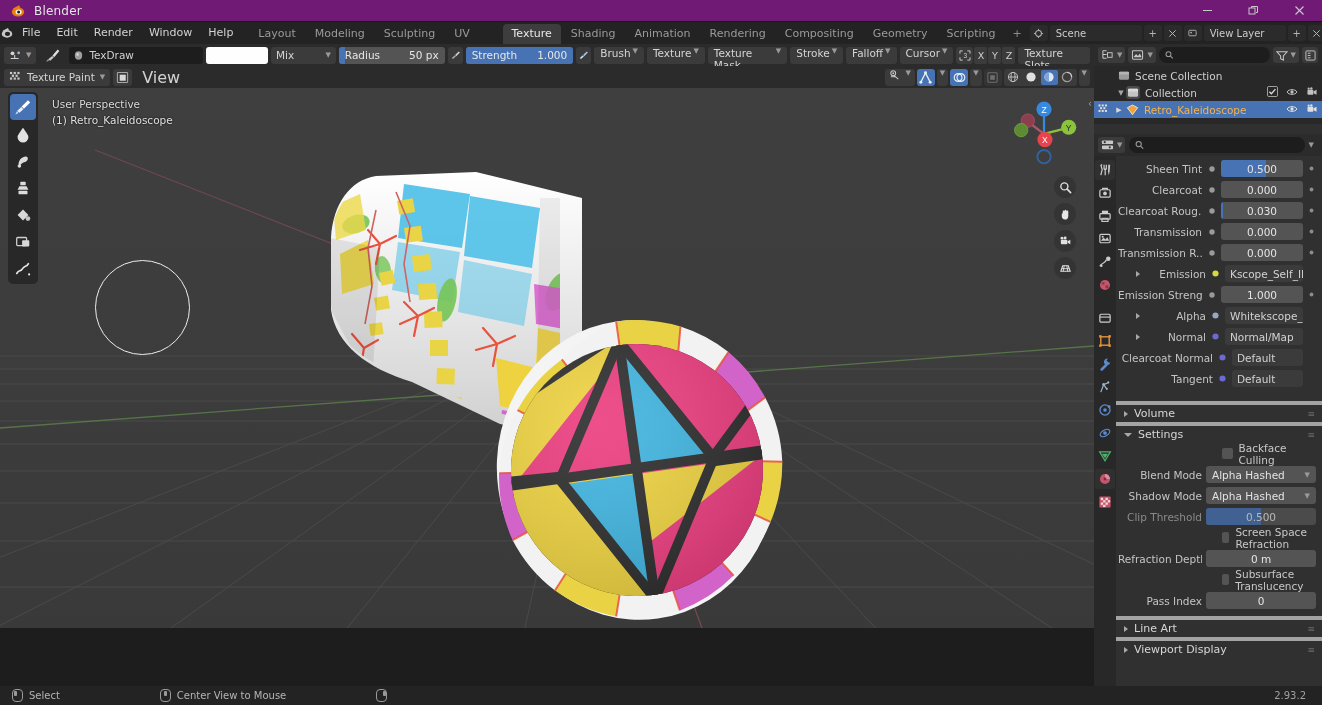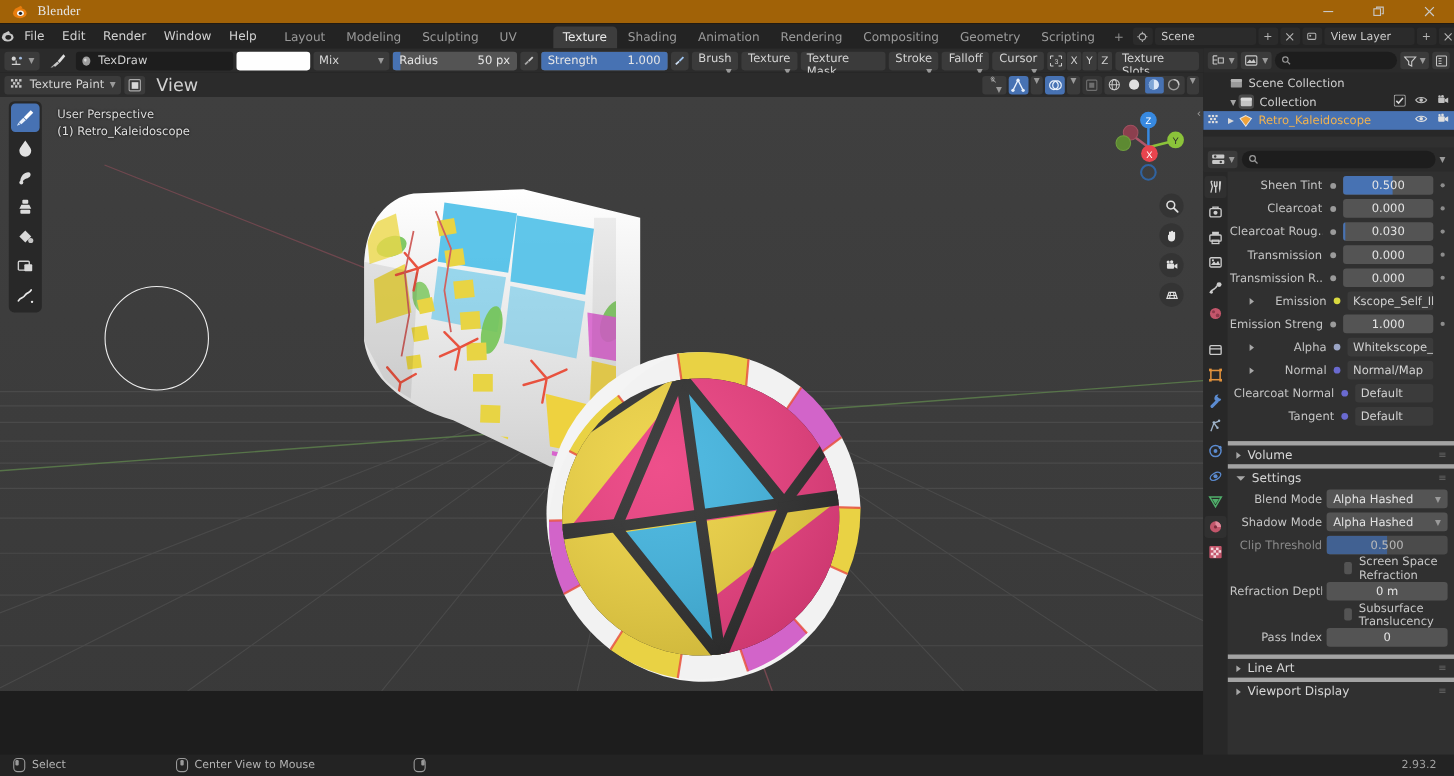--- a/index.html
+++ b/index.html
@@ -10,23 +10,22 @@
     font-size: 11px;
     color: #d8d8d8;
     overflow: hidden;
     -webkit-font-smoothing: antialiased;
   }
   #app { position: relative; width: 1322px; height: 705px; }
 
   
   .titlebar {
     position: absolute; left: 0; top: 0; width: 1322px; height: 22px;
-    background: #a16207; display: flex; align-items: center;
+    background: #701a75; display: flex; align-items: center;
     border-bottom: 1px solid #141414;
-    font-family: Liberation Serif, serif;
   }
   .titlebar .blender-logo { margin-left: 10px; width: 16px; height: 16px; position: relative; }
   .titlebar .title-text { margin-left: 8px; font-size: 12px; color: #e4e4e4; letter-spacing: .2px;}
   .win-btns { margin-left: auto; display: flex; height: 22px; }
   .win-btn { width: 46px; height: 22px; display:flex; align-items:center; justify-content:center; color:#c8c8c8; font-size:12px; }
 
   
   .topbar {
     position: absolute; left:0; top:22px; width:1322px; height:22px;
     background:#232323; display:flex; align-items:center;
@@ -75,22 +74,22 @@
     height:17px; border-radius:3px; display:flex; align-items:center; position:relative;
     justify-content:space-between; padding:0 6px; overflow:hidden; font-size:10.5px;
   }
   .ts-slider .fill { position:absolute; left:0; top:0; bottom:0; background:#4772b3; }
   .ts-slider .lbl, .ts-slider .val { position:relative; z-index:2; color:#e6e6e6; }
   .slider-radius { width:118px; background:#545454; }
   .slider-strength { width:120px; background:#545454; }
   .ts-pressure { width:17px; height:17px; background:#3b3b3b; border-radius:3px;
     display:flex; align-items:center; justify-content:center; }
   .ts-dd {
-    height:17px; background:#3b3b3b; border-radius:3px; display:flex; align-items:flex-end;
-    gap:2px; padding:0 6px; color:#d4d4d4; font-size:10.5px;flex-direction:column;
+    height:17px; background:#3b3b3b; border-radius:3px; display:flex; align-items:flex-start;
+    gap:2px; padding:0 6px; color:#d4d4d4; font-size:10.5px;
   }
   .chev { font-size:7px; color:#9a9a9a; }
   .xyz-grp { display:flex; gap:1px; align-items:center; }
   .xyz-btn { width:13px; height:17px; background:#3b3b3b; border-radius:2px;
     display:flex; align-items:center; justify-content:center; font-size:9.5px; color:#cfcfcf;}
 
   
   .vpheader {
     position:absolute; left:0; top:66px; width:1094px; height:22px;
     background:#2b2b2b; display:flex; align-items:center; gap:3px; padding:0 4px;
@@ -1229,20 +1228,24 @@
           <span>Volume</span>
           <span class="grip">≡</span>
         </div>
 
         <div class="exp-row panel-sep">
           <span class="tri down"></span>
           <span>Settings</span>
           <span class="grip">≡</span>
         </div>
 
+        <div class="checkrow">
+          <span class="cbox"></span>
+          <span>Backface Culling</span>
+        </div>
 
         <div class="prow">
           <span class="plabel">Blend Mode</span>
           <span class="pselect">
             <span>Alpha Hashed</span>
             <span class="chev">▼</span>
           </span>
         </div>
 
         <div class="prow">

